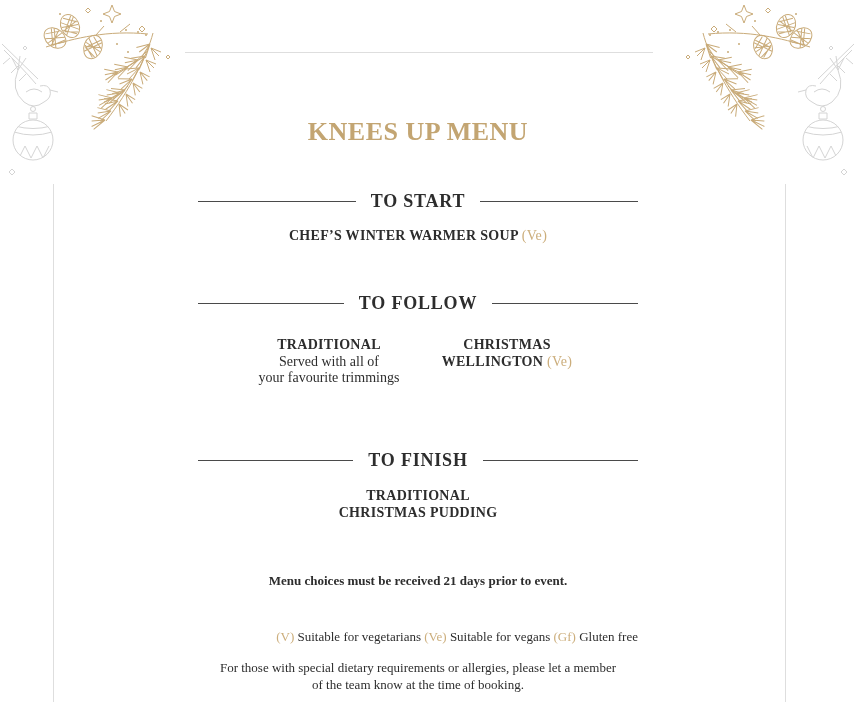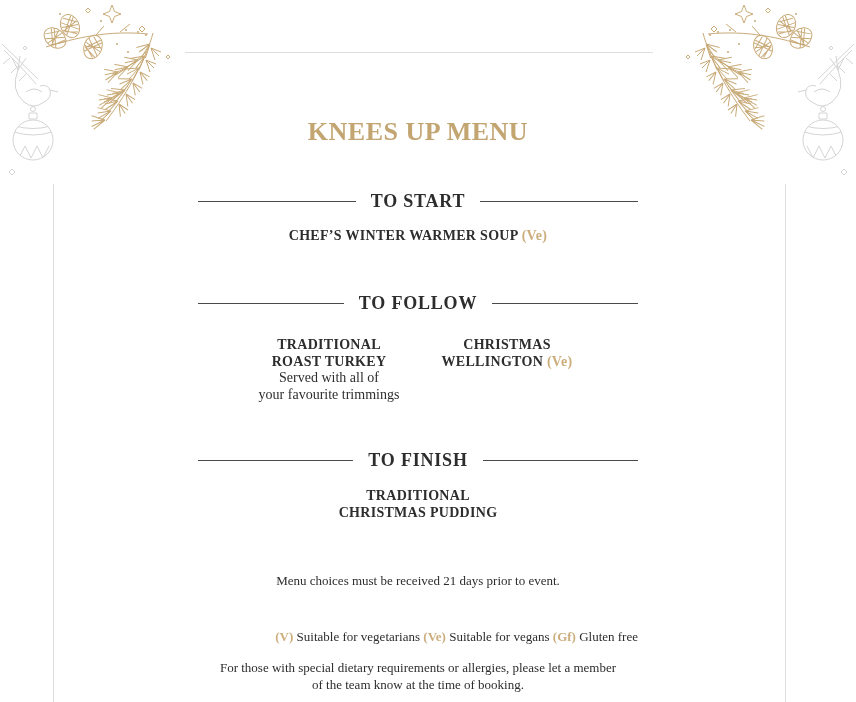--- a/index.html
+++ b/index.html
@@ -34,32 +34,32 @@
   .divider .label {
     font-size: 18px; font-weight: bold; letter-spacing: 0.8px;
     white-space: nowrap; color: #2d2d2d;
   }
   #divider-start  { top: 191px; }
   #divider-follow { top: 293px; }
   #divider-finish { top: 450px; }
 
   .item-line { text-align: center; font-size: 14px; font-weight: bold; letter-spacing: 0.3px; white-space: nowrap; }
   #item-soup { top: 228px; }
-  .tag { color: #ccae7c; font-weight: bold; }
+  .tag { color: #ccae7c; font-weight: normal; }
 
   .cols { top: 337px; display: flex; justify-content: center; }
   .col { width: 178px; text-align: center; font-size: 14px; line-height: 16.5px; }
   .col .bold { font-weight: bold; letter-spacing: 0.3px; white-space: nowrap; }
   .col .desc { white-space: nowrap; }
 
   #item-finish { top: 488px; text-align: center; font-size: 14px; line-height: 16.5px; }
   #item-finish .bold { font-weight: bold; letter-spacing: 0.3px; }
 
   .note { text-align: center; font-size: 13px; white-space: nowrap; }
-  #notice  { top: 573px; }
+  #notice  { top: 573px; font-weight: bold; }
   #legend  { top: 629px; text-align: right; }
   #allergy { top: 659px; line-height: 17px; }
 
   svg .gold { stroke: #c9ab79; fill: none; stroke-width: 1; }
   svg .gold-fill { fill: #c9ab79; stroke: none; }
   svg .gray { stroke: #d4d4d4; fill: none; stroke-width: 1; }
 </style>
 </head>
 <body>
 
@@ -175,21 +175,20 @@
 
   <div class="divider" id="divider-follow">
     <span class="line"></span>
     <span class="label">TO FOLLOW</span>
     <span class="line"></span>
   </div>
 
   <div class="cols">
     <div class="col">
       <div class="bold">TRADITIONAL</div>
-      <div class="bold">ROAST TURKEY</div>
       <div class="desc">Served with all of</div>
       <div class="desc">your favourite trimmings</div>
     </div>
     <div class="col">
       <div class="bold">CHRISTMAS</div>
       <div class="bold">
         <span>WELLINGTON</span>
         <span class="tag">(Ve)</span>
       </div>
     </div>

